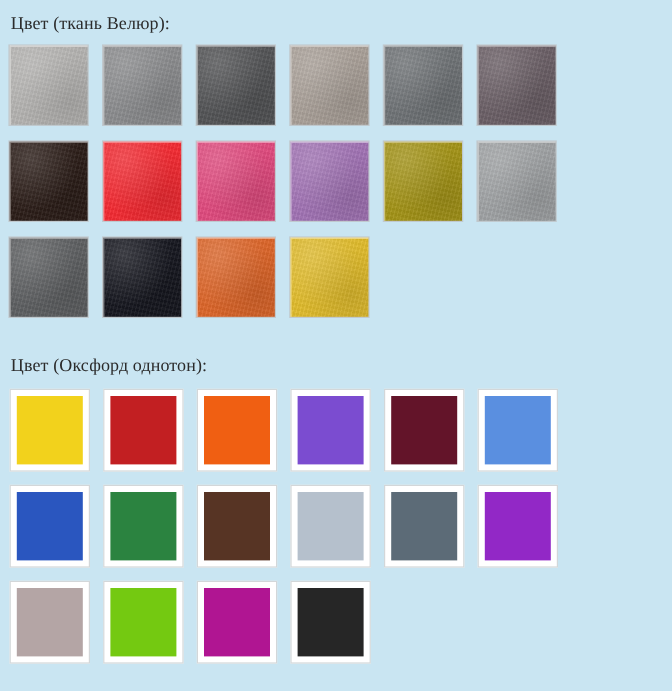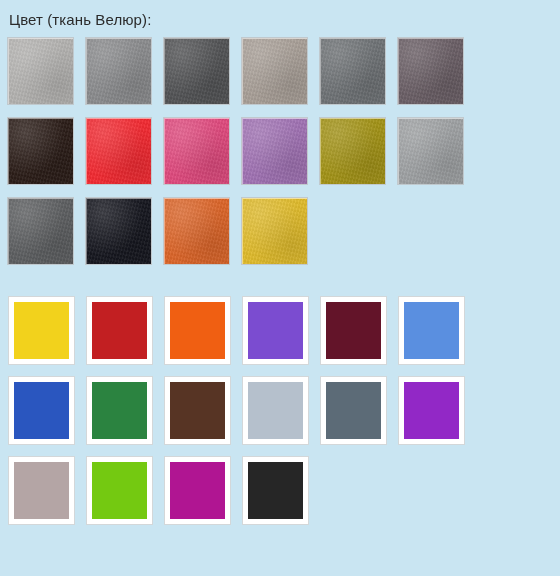--- a/index.html
+++ b/index.html
@@ -20,21 +20,21 @@
     background: #c9e5f2;
     box-sizing: border-box;
   }
   .section {
     padding: 0;
   }
   .section-title {
     font-size: 15px;
     line-height: 18px;
     color: #2b2b2b;
-    font-family: Liberation Sans, sans-serif;
+    font-family: Liberation Serif, serif;
     padding-left: 9px;
     letter-spacing: 0.1px;
   }
   #velour-section .section-title { padding-top: 11px; }
   #oxford-section .section-title { padding-top: 0px; }
 
   .swatch-grid {
     display: flex;
     flex-wrap: wrap;
     padding-left: 8px;
@@ -142,20 +142,21 @@
         <div class="swatch" title="orange" style="background: rgb(220, 101, 41);">
           <div class="tex"></div>
         </div>
         <div class="swatch" title="mustard-yellow" style="background: rgb(224, 187, 44);">
           <div class="tex"></div>
         </div>
       </div>
   </div>
 
   <div class="section" id="oxford-section">
+    <div class="section-title">Цвет (Оксфорд однотон):</div>
     <div class="swatch-grid oxford-grid" id="oxford-grid">
         <div class="swatch" title="yellow">
           <div class="fill" style="background: rgb(242, 210, 28);"></div>
         </div>
         <div class="swatch" title="crimson-red">
           <div class="fill" style="background: rgb(194, 31, 34);"></div>
         </div>
         <div class="swatch" title="orange">
           <div class="fill" style="background: rgb(240, 95, 18);"></div>
         </div>

